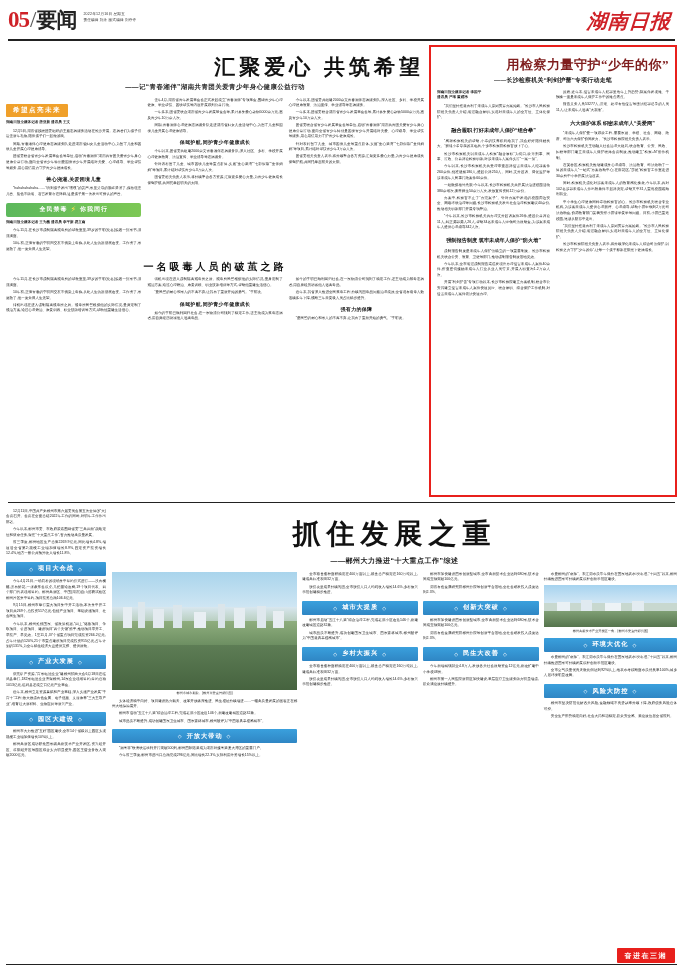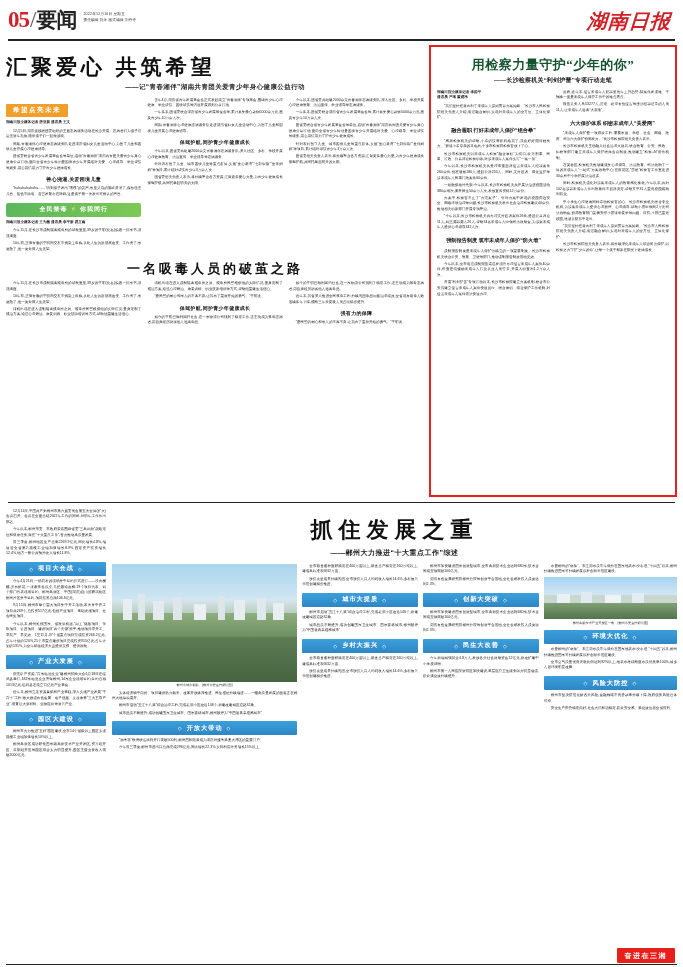--- a/index.html
+++ b/index.html
@@ -34,61 +34,61 @@
   .sub-head { font-size: 5px; font-weight: bold; text-align: center; margin: 5px 0 4px;
               color: #111; letter-spacing: .3px; }
   .sub-head2 { font-size: 5.2px; font-weight: bold; text-align: center; margin: 6px 0 4px;
                color: #111; line-height: 1.5; }
 
   
   .top-area { display: flex; gap: 5px; margin-top: 4px; }
   .top-left { width: 420px; }
   .top-right { width: 249px; }
 
-  .lead-title { text-align: left; font-size: 21px; font-weight: bold; letter-spacing: 4px;
+  .lead-title { text-align: right; font-size: 21px; font-weight: bold; letter-spacing: 4px;
                 font-family: "Liberation Sans", sans-serif; margin: 8px 0 2px;
                 color: #111; }
   .lead-sub { text-align: center; font-size: 6.5px; color: #2a2a2a; letter-spacing: .4px;
               margin-bottom: 6px; font-weight: bold; }
 
   .three-col { display: flex; gap: 6px; }
   .three-col > div { flex: 1; }
 
   .badge-orange { display: inline-block; background: #f0a02a; color: #fff;
                   font-size: 6.5px; font-weight: bold; padding: 2px 7px 2.5px 7px;
                   letter-spacing: 1.5px; border-radius: 1px; margin-bottom: 3px; }
   .badge-green { display: flex; align-items: center; justify-content: center; gap: 3px;
                  background: linear-gradient(90deg,#5cb85c,#7dc855); color: #fff;
                  font-size: 6px; font-weight: bold; padding: 2.5px 4px;
                  letter-spacing: 1px; border-radius: 2px; margin: 5px 0 3px; }
   .badge-green .bolt { color: #ffe14d; font-size: 8px; }
 
   
   .redbox { border: 2.5px solid #e8201c; padding: 6px 6px 4px 6px; height: 452px;
             position: relative; background: #fff; }
-  .redbox-title { text-align: center; font-size: 13px; font-weight: bold; letter-spacing: .5px;
-                  color: #14532d; font-family: "Liberation Serif", serif; margin: 3px 0 2px; }
+  .redbox-title { text-align: right; font-size: 13px; font-weight: bold; letter-spacing: .5px;
+                  color: #7f1d1d; font-family: "Liberation Serif", serif; margin: 3px 0 2px; }
   .redbox-sub { text-align: center; font-size: 6px; color: #222; margin-bottom: 5px;
                 letter-spacing: .2px; font-weight: bold; }
   .redbox-cols { display: flex; gap: 6px; }
   .redbox-cols > div { flex: 1; }
 
   
-  .mid-title { text-align: center; font-size: 13px; font-weight: bold; letter-spacing: 3px;
+  .mid-title { text-align: center; font-size: 10px; font-weight: bold; letter-spacing: 3px;
                font-family: "Liberation Serif", serif; margin: 6px 0 3px; }
 
   
   .rule-mid { height: 1.2px; background: #222; margin: 5px 2px 0 2px; }
 
   
   .bottom { margin-top: 6px; display: flex; gap: 6px; }
   .bottom-left { width: 100px; }
   .bottom-main { flex: 1; }
 
-  .bottom-title { text-align: center; font-size: 22px; font-weight: bold; letter-spacing: 6px;
+  .bottom-title { text-align: center; font-size: 28px; font-weight: bold; letter-spacing: 6px;
                   color: #111; margin: 6px 0 3px; }
   .bottom-sub { text-align: center; font-size: 7px; font-weight: bold; color: #222;
                 letter-spacing: .5px; margin-bottom: 6px; }
 
   .badge-blue { display: flex; align-items: center; justify-content: center; gap: 4px;
                 background: linear-gradient(180deg,#3aa0dd,#2f86c4); color: #fff;
                 font-size: 6.2px; font-weight: bold; padding: 2.5px 3px;
                 letter-spacing: 1px; border-radius: 1px; margin: 5px 0 3px; }
   .badge-blue .dia { font-size: 5px; }
 

